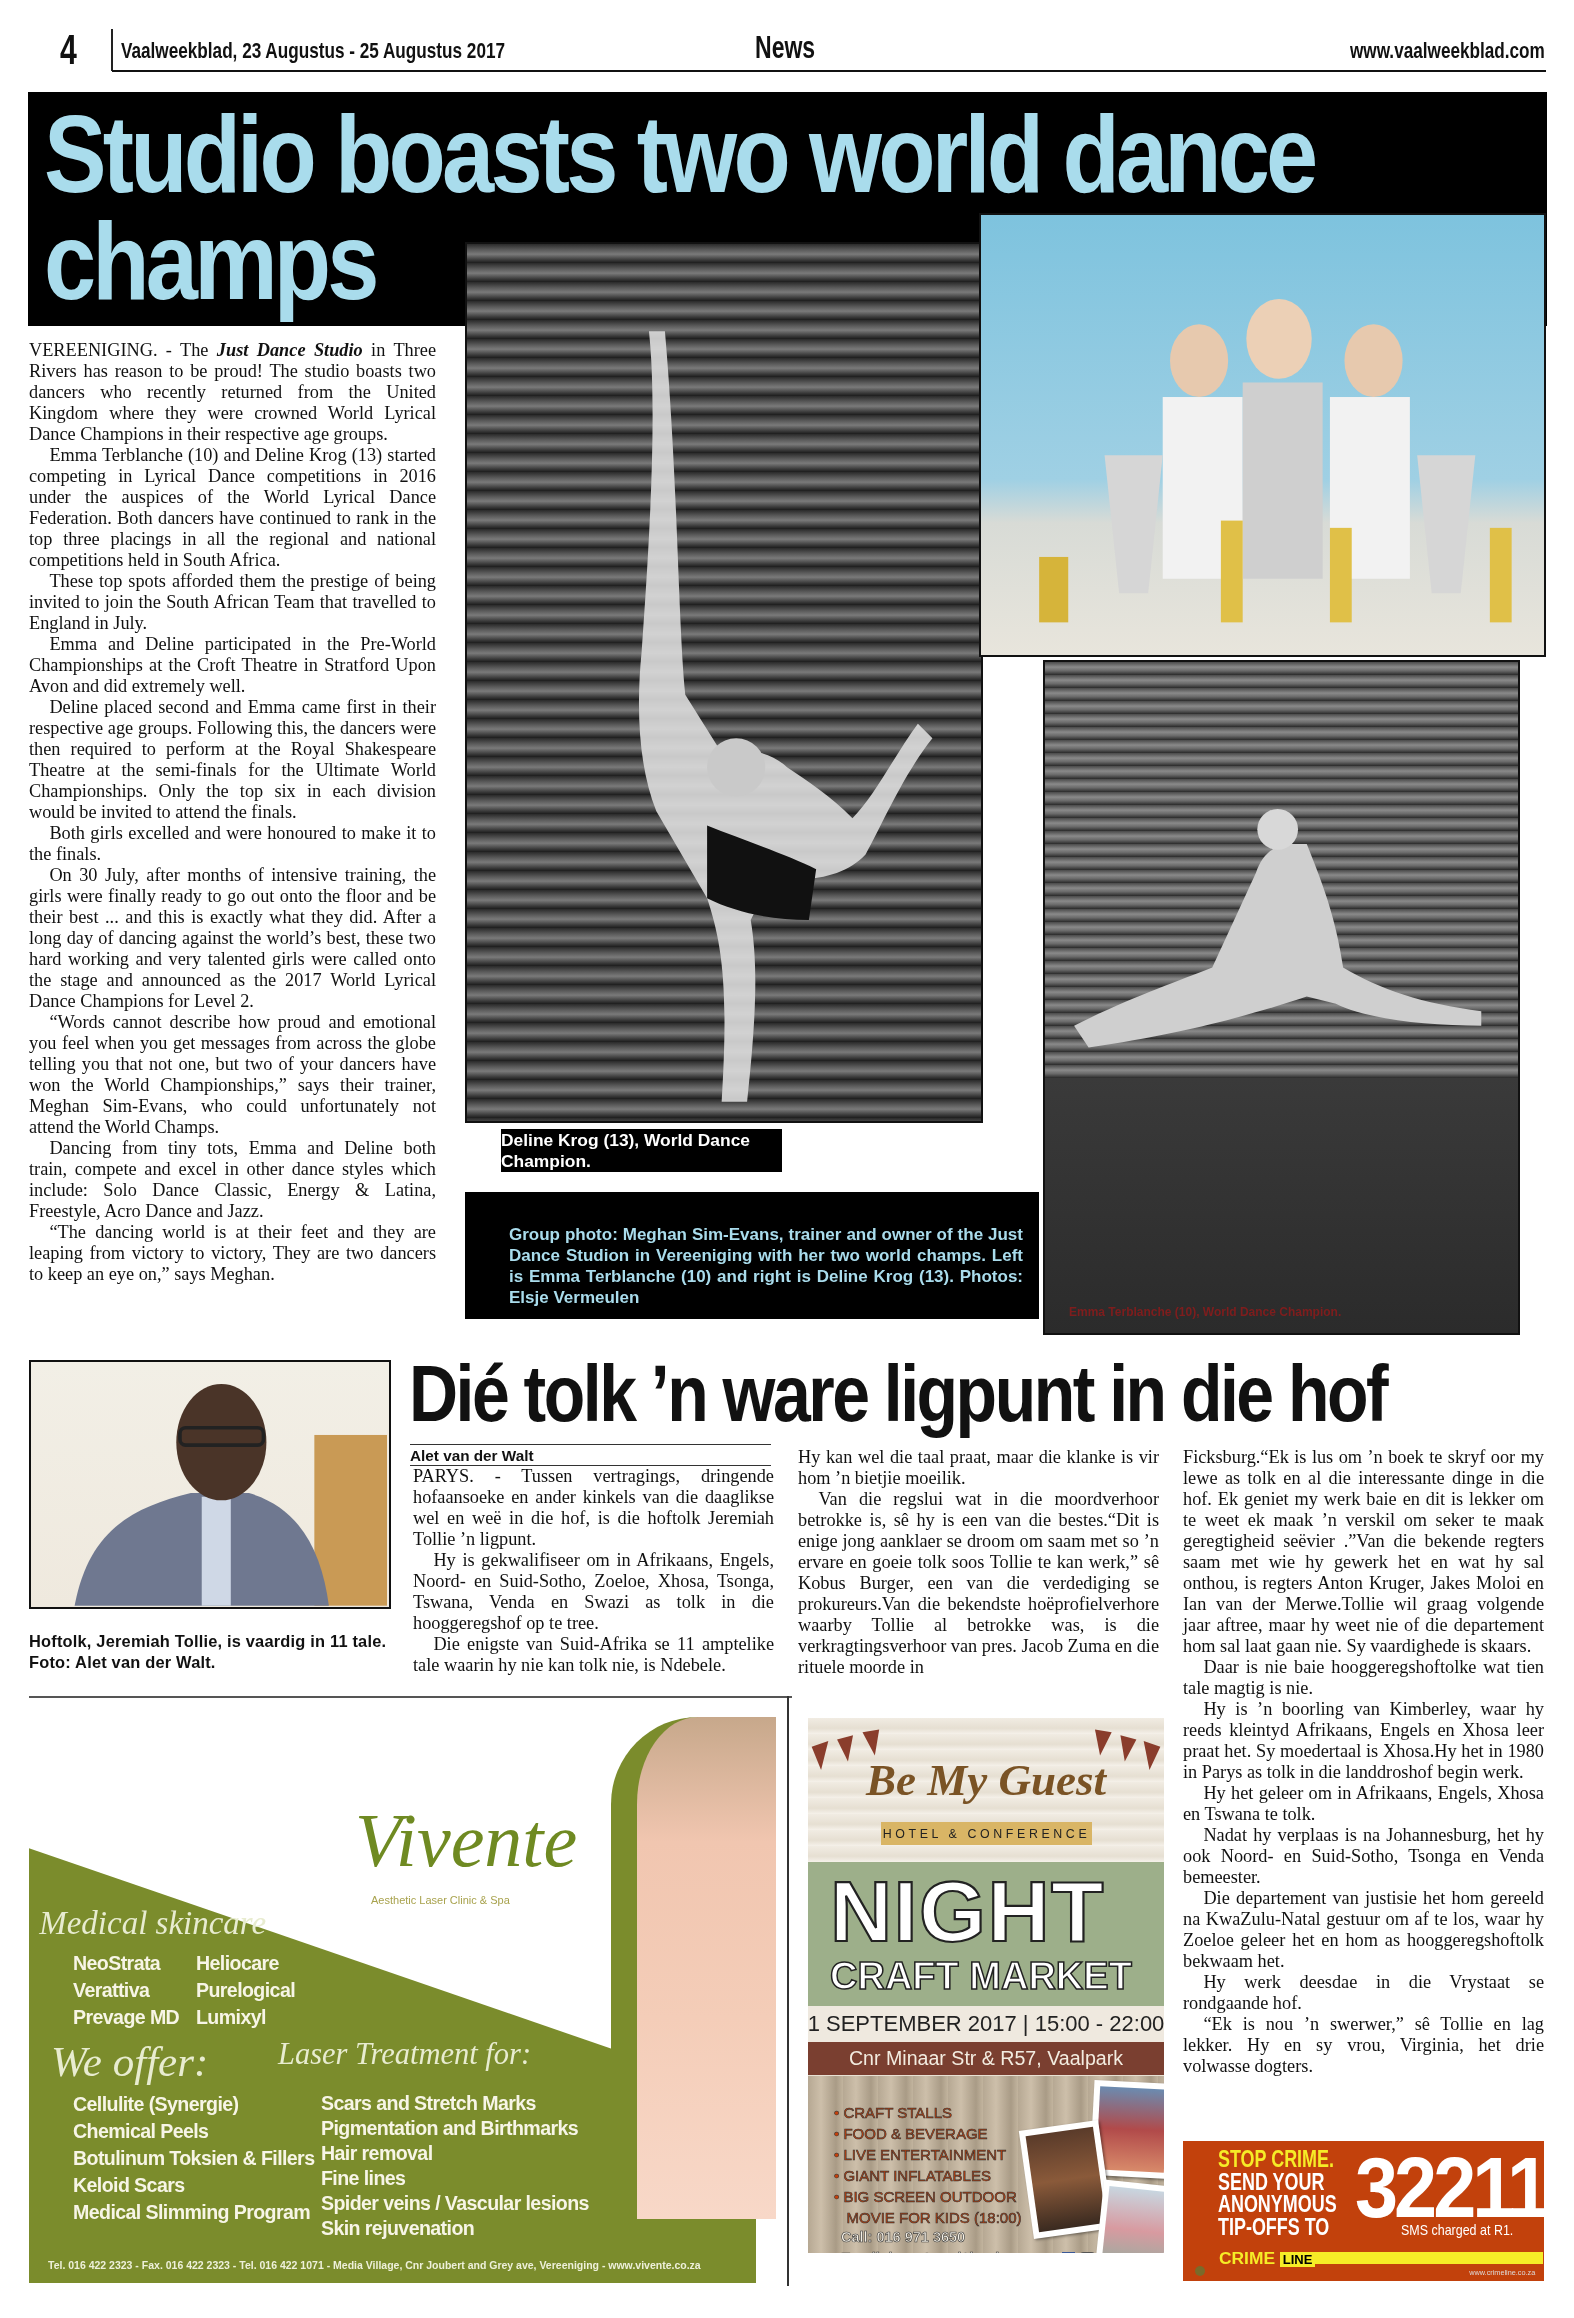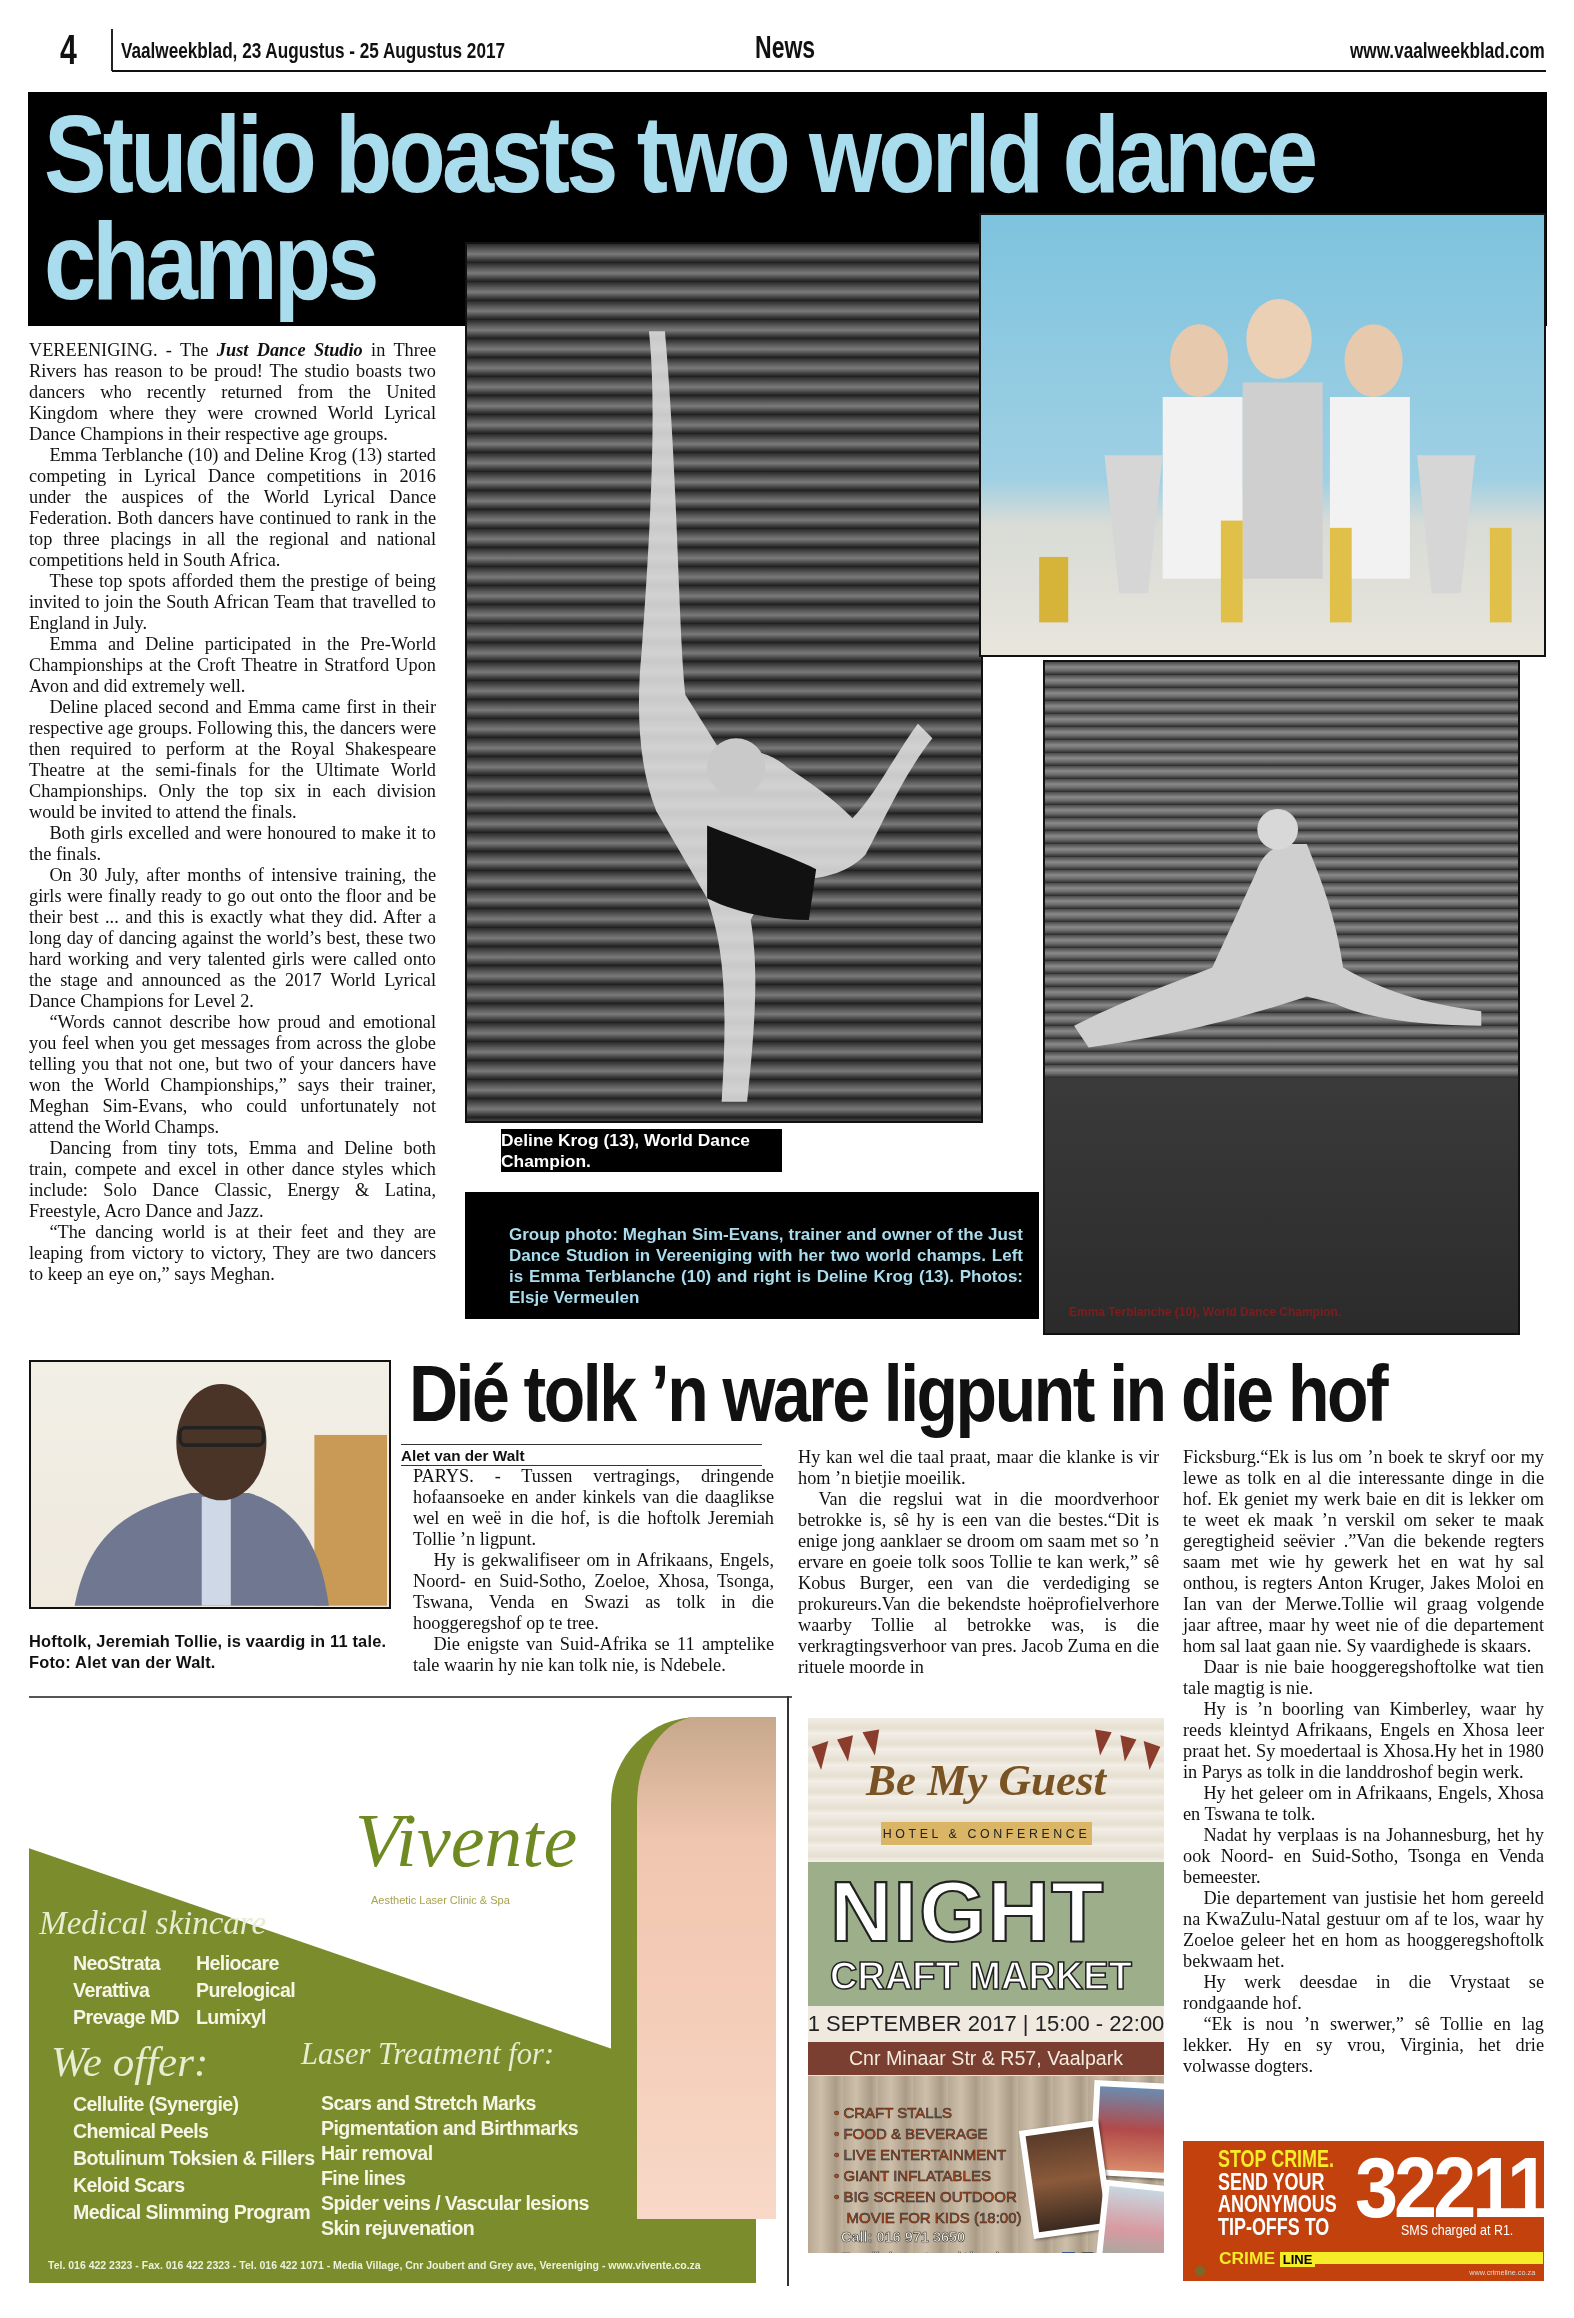--- a/index.html
+++ b/index.html
@@ -40,21 +40,21 @@
     border: 2.2px solid #111; }
   .ph-tollie { left: 29px; top: 1360px; width: 362px; height: 249px; background: linear-gradient(180deg, #f2efe6 0%, #efe9de 100%); border: 2.9px solid #111; }
 
   .caption-deline { left: 501px; top: 1129px; width: 281px; height: 43px; background: #000; color: #fff; font-family: "Liberation Sans", sans-serif; font-weight: bold; font-size: 17.4px; display: flex; align-items: center; justify-content: center; transform-origin: center; }
   .caption-group { left: 465px; top: 1192px; width: 574px; height: 127px; background: #000; color: #a9dcec; font-family: "Liberation Sans", sans-serif; font-weight: bold; font-size: 17px; line-height: 21px; padding: 32px 16px 0 44px; text-align: justify; }
   .caption-emma { left: 1069px; top: 1305px; width: 436px; color: #7f1d1d; font-family: "Liberation Sans", sans-serif; font-weight: bold; font-size: 12px; }
   .caption-tollie { left: 29px; top: 1631px; width: 364px; font-family: "Liberation Sans", sans-serif; font-weight: bold; font-size: 16.4px; line-height: 21px; letter-spacing: 0.2px; }
 
   
   .hl2 { left: 409px; top: 1354px; font-family: "Liberation Sans", sans-serif; font-weight: bold; font-size: 79px; line-height: 80px; letter-spacing: -2.9px; transform: scaleX(0.86); transform-origin: left top; white-space: nowrap; }
-  .byline { left: 401px; top: 1444px; width: 361px; border-top: 1.5px solid #333; border-bottom: 1.5px solid #333; font-family: "Liberation Sans", sans-serif; font-weight: bold; font-size: 15.3px; line-height: 19.6px; padding-top: 0.7px; }
+  .byline { left: 410px; top: 1444px; width: 361px; border-top: 1.5px solid #333; border-bottom: 1.5px solid #333; font-family: "Liberation Sans", sans-serif; font-weight: bold; font-size: 15.3px; line-height: 19.6px; padding-top: 0.7px; }
   .s2c1 { left: 413px; top: 1466px; width: 361px; }
   .s2c2 { left: 798px; top: 1447px; width: 361px; }
   .s2c3 { left: 1183px; top: 1447px; width: 361px; }
 
   .hdiv { left: 29px; top: 1696px; width: 763px; height: 1.5px; background: #555; }
   .vdiv { left: 787px; top: 1696px; width: 1.5px; height: 590px; background: #333; }
 
   
   .ad-vivente { left: 29px; top: 1717px; width: 747px; height: 566px; background: #fff; overflow: hidden; }
   .viv-green { position: absolute; left: -44px; top: 116px; width: 771px; height: 582px; background: #7b8c2c; transform: skewY(19deg); transform-origin: left top; }
@@ -203,21 +203,21 @@
     <div>NeoStrata</div>
     <div>Verattiva</div>
     <div>Prevage MD</div>
   </div>
   <div class="viv-list" style="left:167px;top:233px;">
     <div>Heliocare</div>
     <div>Purelogical</div>
     <div>Lumixyl</div>
   </div>
   <div class="viv-script" style="left:22px;top:320px;font-size:43px;">We offer:</div>
-  <div class="viv-script" style="left:272px;top:320px;font-size:30.5px;">Laser Treatment for:</div>
+  <div class="viv-script" style="left:249px;top:320px;font-size:30.5px;">Laser Treatment for:</div>
   <div class="viv-list" style="left:44px;top:374px;">
     <div>Cellulite (Synergie)</div>
     <div>Chemical Peels</div>
     <div>Botulinum Toksien &amp; Fillers</div>
     <div>Keloid Scars</div>
     <div>Medical Slimming Program</div>
   </div>
   <div class="viv-list" style="left:292px;top:374px;line-height:25px;">
     <div>Scars and Stretch Marks</div>
     <div>Pigmentation and Birthmarks</div>

